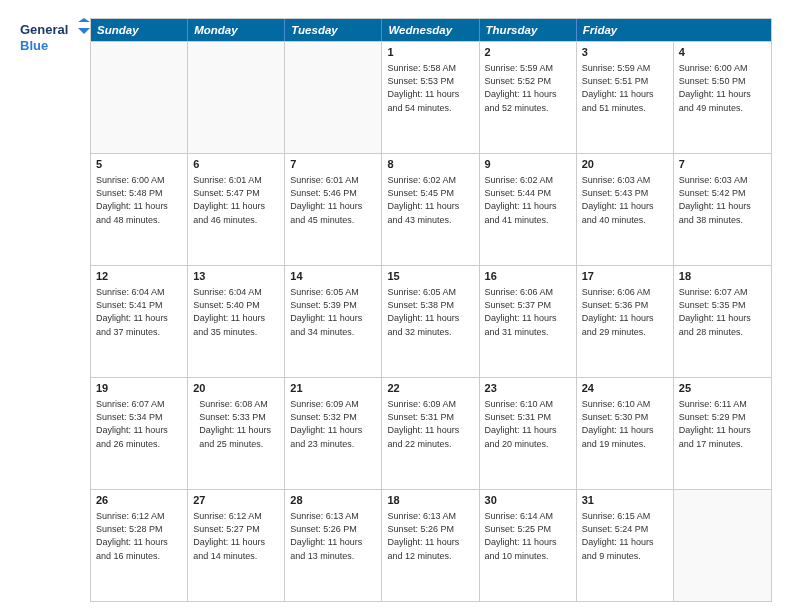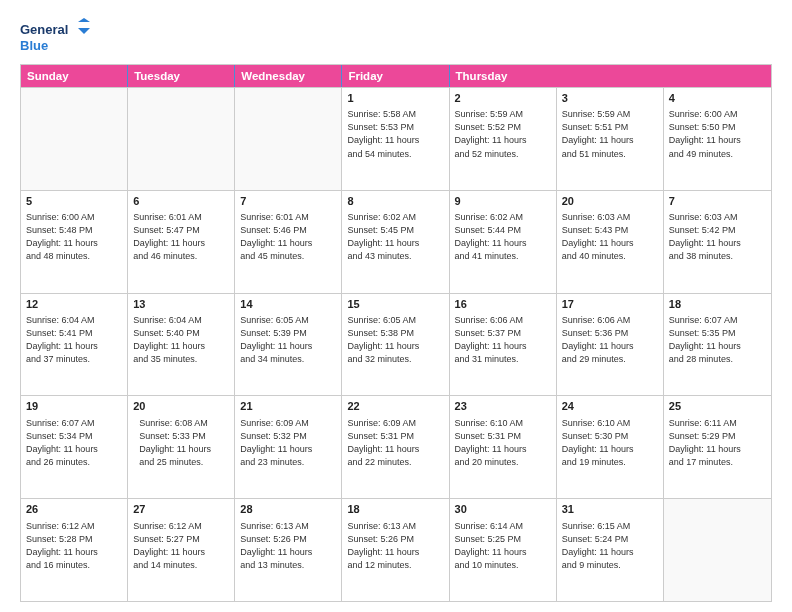--- a/index.html
+++ b/index.html
@@ -8,21 +8,21 @@
       height: 612px;
       font-family: Arial, sans-serif;
       background: #fff;
       overflow: hidden;
     }
     .page {
       width: 792px;
       height: 612px;
       padding: 18px 20px 10px 20px;
       display: flex;
-      flex-direction: column;
+      flex-direction: row;
     }
     .header {
       display: flex;
       justify-content: space-between;
       align-items: flex-start;
       margin-bottom: 8px;
     }
     .logo {
       display: flex;
       align-items: center;
@@ -44,21 +44,22 @@
     }
     .calendar {
       flex: 1;
       display: flex;
       flex-direction: column;
       border: 1px solid #ccc;
     }
     .cal-header {
       display: grid;
       grid-template-columns: repeat(7, 1fr);
-      background: #ec4899;
+      background: #0369a1;
+      font-style: italic;
     }
     .cal-header-cell {
       color: #fff;
       font-size: 11.5px;
       font-weight: bold;
       padding: 5px 6px;
       text-align: left;
       border-right: 1px solid #4a8dd5;
     }
     .cal-header-cell:last-child { border-right: none; }
@@ -111,24 +112,25 @@
       </div>
     <div class="title-block">
       <div class="month-title"></div>
       <div class="location"></div>
     </div>
   </div>
 
   <div class="calendar">
     <div class="cal-header">
     <div class="cal-header-cell">Sunday</div>
+        <div class="cal-header-cell">Monday</div>
         <div class="cal-header-cell">Tuesday</div>
         <div class="cal-header-cell">Wednesday</div>
+        <div class="cal-header-cell">Thursday</div>
         <div class="cal-header-cell">Friday</div>
-        <div class="cal-header-cell">Thursday</div>
       </div>
     <div class="cal-body">
     <div class="cal-row">
           <div class="cal-cell empty"></div>
           <div class="cal-cell empty"></div>
           <div class="cal-cell empty"></div>
           <div class="cal-cell">
             <div class="day-num">1</div>
             <div class="cell-text" style="white-space: pre-line;">Sunrise: 5:58 AM
 Sunset: 5:53 PM

